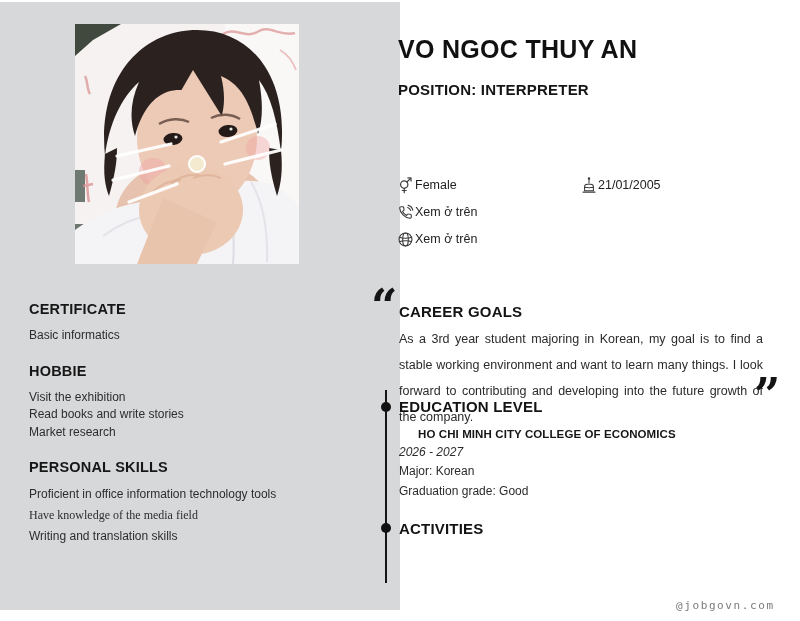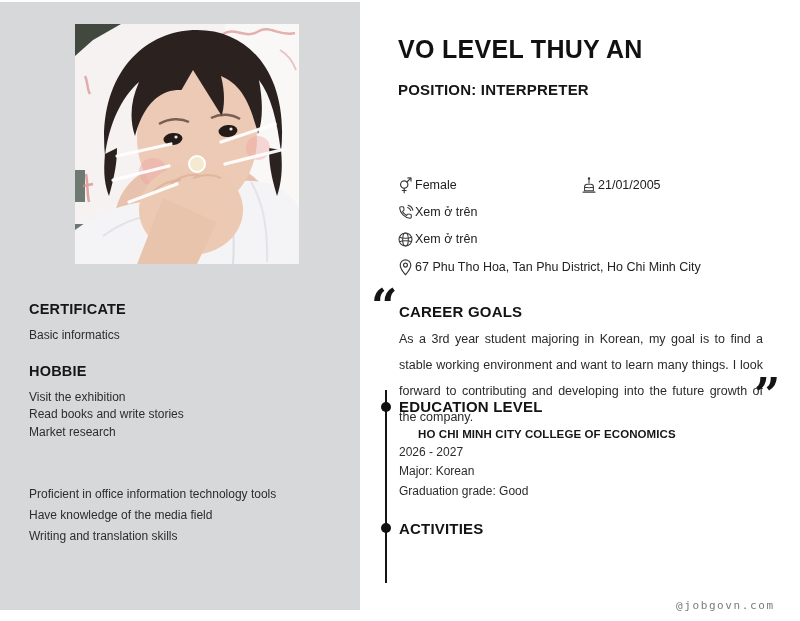--- a/index.html
+++ b/index.html
@@ -3,21 +3,21 @@
 <meta charset="utf-8">
 <style>
   html,body { margin:0; padding:0; background:#ffffff; }
   .page {
     position:relative; width:800px; height:621px; background:#ffffff;
     font-family:"Liberation Sans", sans-serif; overflow:hidden;
     color:#1e1e1e;
   }
   .abs { position:absolute; }
   .sidebar {
-    position:absolute; left:0; top:2px; width:360px; height:608px;
+    position:absolute; left:0; top:2px; width:400px; height:608px;
     background:#d7d8da;
   }
   .photo { position:absolute; left:75px; top:22px; width:224px; height:240px; }
   .photo svg { display:block; }
 
   .side-heading {
     font-size:14.5px; font-weight:700; color:#161616; letter-spacing:.2px;
   }
   .side-item { font-size:12px; color:#2d2d2d; }
 
@@ -35,21 +35,21 @@
     color:#141414; line-height:1;
   }
   .goals-text {
     font-size:12.5px; line-height:26px; color:#2a2a2a; text-align:justify;
   }
 
   .timeline-line { position:absolute; width:2px; background:#151515; }
   .timeline-dot  { position:absolute; width:10px; height:10px; border-radius:50%; background:#111; }
 
   .edu-school { font-size:11.5px; font-weight:700; color:#161616; letter-spacing:.1px; white-space:nowrap;padding-left:19px; }
-  .edu-period { font-size:12px; color:#2b2b2b; }
+  .edu-period { font-size:12px; font-style:italic; color:#2b2b2b; }
   .edu-line   { font-size:12px; color:#2b2b2b; }
 
   .watermark {
     font-family:"DejaVu Sans Mono", monospace; font-size:11px;
     letter-spacing:1.6px; color:#7b7b7b; white-space:nowrap;
   }
 </style>
 </head>
 <body>
 
@@ -124,26 +124,27 @@
     </div>
 
     <div class="abs side-heading" style="left:29px; top:299px;">CERTIFICATE</div>
     <div class="abs side-item" style="left:29px; top:326px;">Basic informatics</div>
 
     <div class="abs side-heading" style="left:29px; top:361px;">HOBBIE</div>
     <div class="abs side-item" style="left:29px; top:388px;">Visit the exhibition</div>
     <div class="abs side-item" style="left:29px; top:405px;">Read books and write stories</div>
     <div class="abs side-item" style="left:29px; top:423px;">Market research</div>
 
+    <div class="abs side-heading" style="left:29px; top:457px;">PERSONAL SKILLS</div>
     <div class="abs side-item" style="left:29px; top:485px;">Proficient in office information technology tools</div>
-    <div class="abs side-item" style="left:29px; top:506px;">Have knowledge of the media field</div>
+    <div class="abs side-item" style="left:29px; top:506px;font-family:Liberation Serif, serif;">Have knowledge of the media field</div>
     <div class="abs side-item" style="left:29px; top:527px;">Writing and translation skills</div>
   </div>
 
-  <div class="abs name" style="left:398px; top:35px;">VO LEVEL THUY AN</div>
+  <div class="abs name" style="left:398px; top:35px;">VO NGOC THUY AN</div>
   <div class="abs position" style="left:398px; top:81px;">POSITION: INTERPRETER</div>
 
   <div class="abs detail-row" style="left:397px; top:176px;">
     <svg width="17" height="20" viewBox="0 0 20 23">
       <g stroke="#3a3a3a" stroke-width="1.4" fill="none" stroke-linecap="round">
         <circle cx="8.5" cy="11" r="4.3"></circle>
         <line x1="11.7" y1="8" x2="16.2" y2="3.5"></line>
         <polyline points="12.8,3.2 16.4,3.3 16.5,6.9"></polyline>
         <line x1="8.5" y1="15.3" x2="8.5" y2="20.5"></line>
         <line x1="6.2" y1="18" x2="10.8" y2="18"></line>
@@ -181,29 +182,20 @@
       <g stroke="#3a3a3a" stroke-width="1.3" fill="none">
         <circle cx="10" cy="10" r="7.6"></circle>
         <ellipse cx="10" cy="10" rx="3.3" ry="7.6"></ellipse>
         <path d="M3,7.4 C5.8,9 14.2,9 17,7.4"></path>
         <path d="M3,12.6 C5.8,11 14.2,11 17,12.6"></path>
       </g>
     </svg>
     <span class="detail-text">Xem ở trên</span>
   </div>
 
-  <div class="abs detail-row" style="left:397px; top:258px;">
-    <svg width="17" height="19" viewBox="0 0 20 22">
-      <g stroke="#3a3a3a" stroke-width="1.4" fill="none" stroke-linejoin="round">
-        <path d="M10,2 C6.4,2 3.8,4.7 3.8,8.2 C3.8,12.8 10,19.5 10,19.5 C10,19.5 16.2,12.8 16.2,8.2 C16.2,4.7 13.6,2 10,2 Z"></path>
-        <circle cx="10" cy="8.2" r="2.3"></circle>
-      </g>
-    </svg>
-    <span class="detail-text">67 Phu Tho Hoa, Tan Phu District, Ho Chi Minh City</span>
-  </div>
 
   <div class="abs quote" style="left:371px; top:283px;">“</div>
   <div class="abs section-heading" style="left:399px; top:303px;">CAREER GOALS</div>
   <div class="abs goals-text" style="left:399px; top:326px; width:364px;">As a 3rd year student majoring in Korean, my goal is to find a stable working environment and want to learn many things. I look forward to contributing and developing into the future growth of the company.</div>
   <div class="abs quote" style="left:754px; top:372px;">”</div>
 
   <div class="timeline-line" style="left:385px; top:390px; height:193px;"></div>
   <div class="timeline-dot" style="left:381px; top:402px;"></div>
   <div class="timeline-dot" style="left:381px; top:523px;"></div>
 

